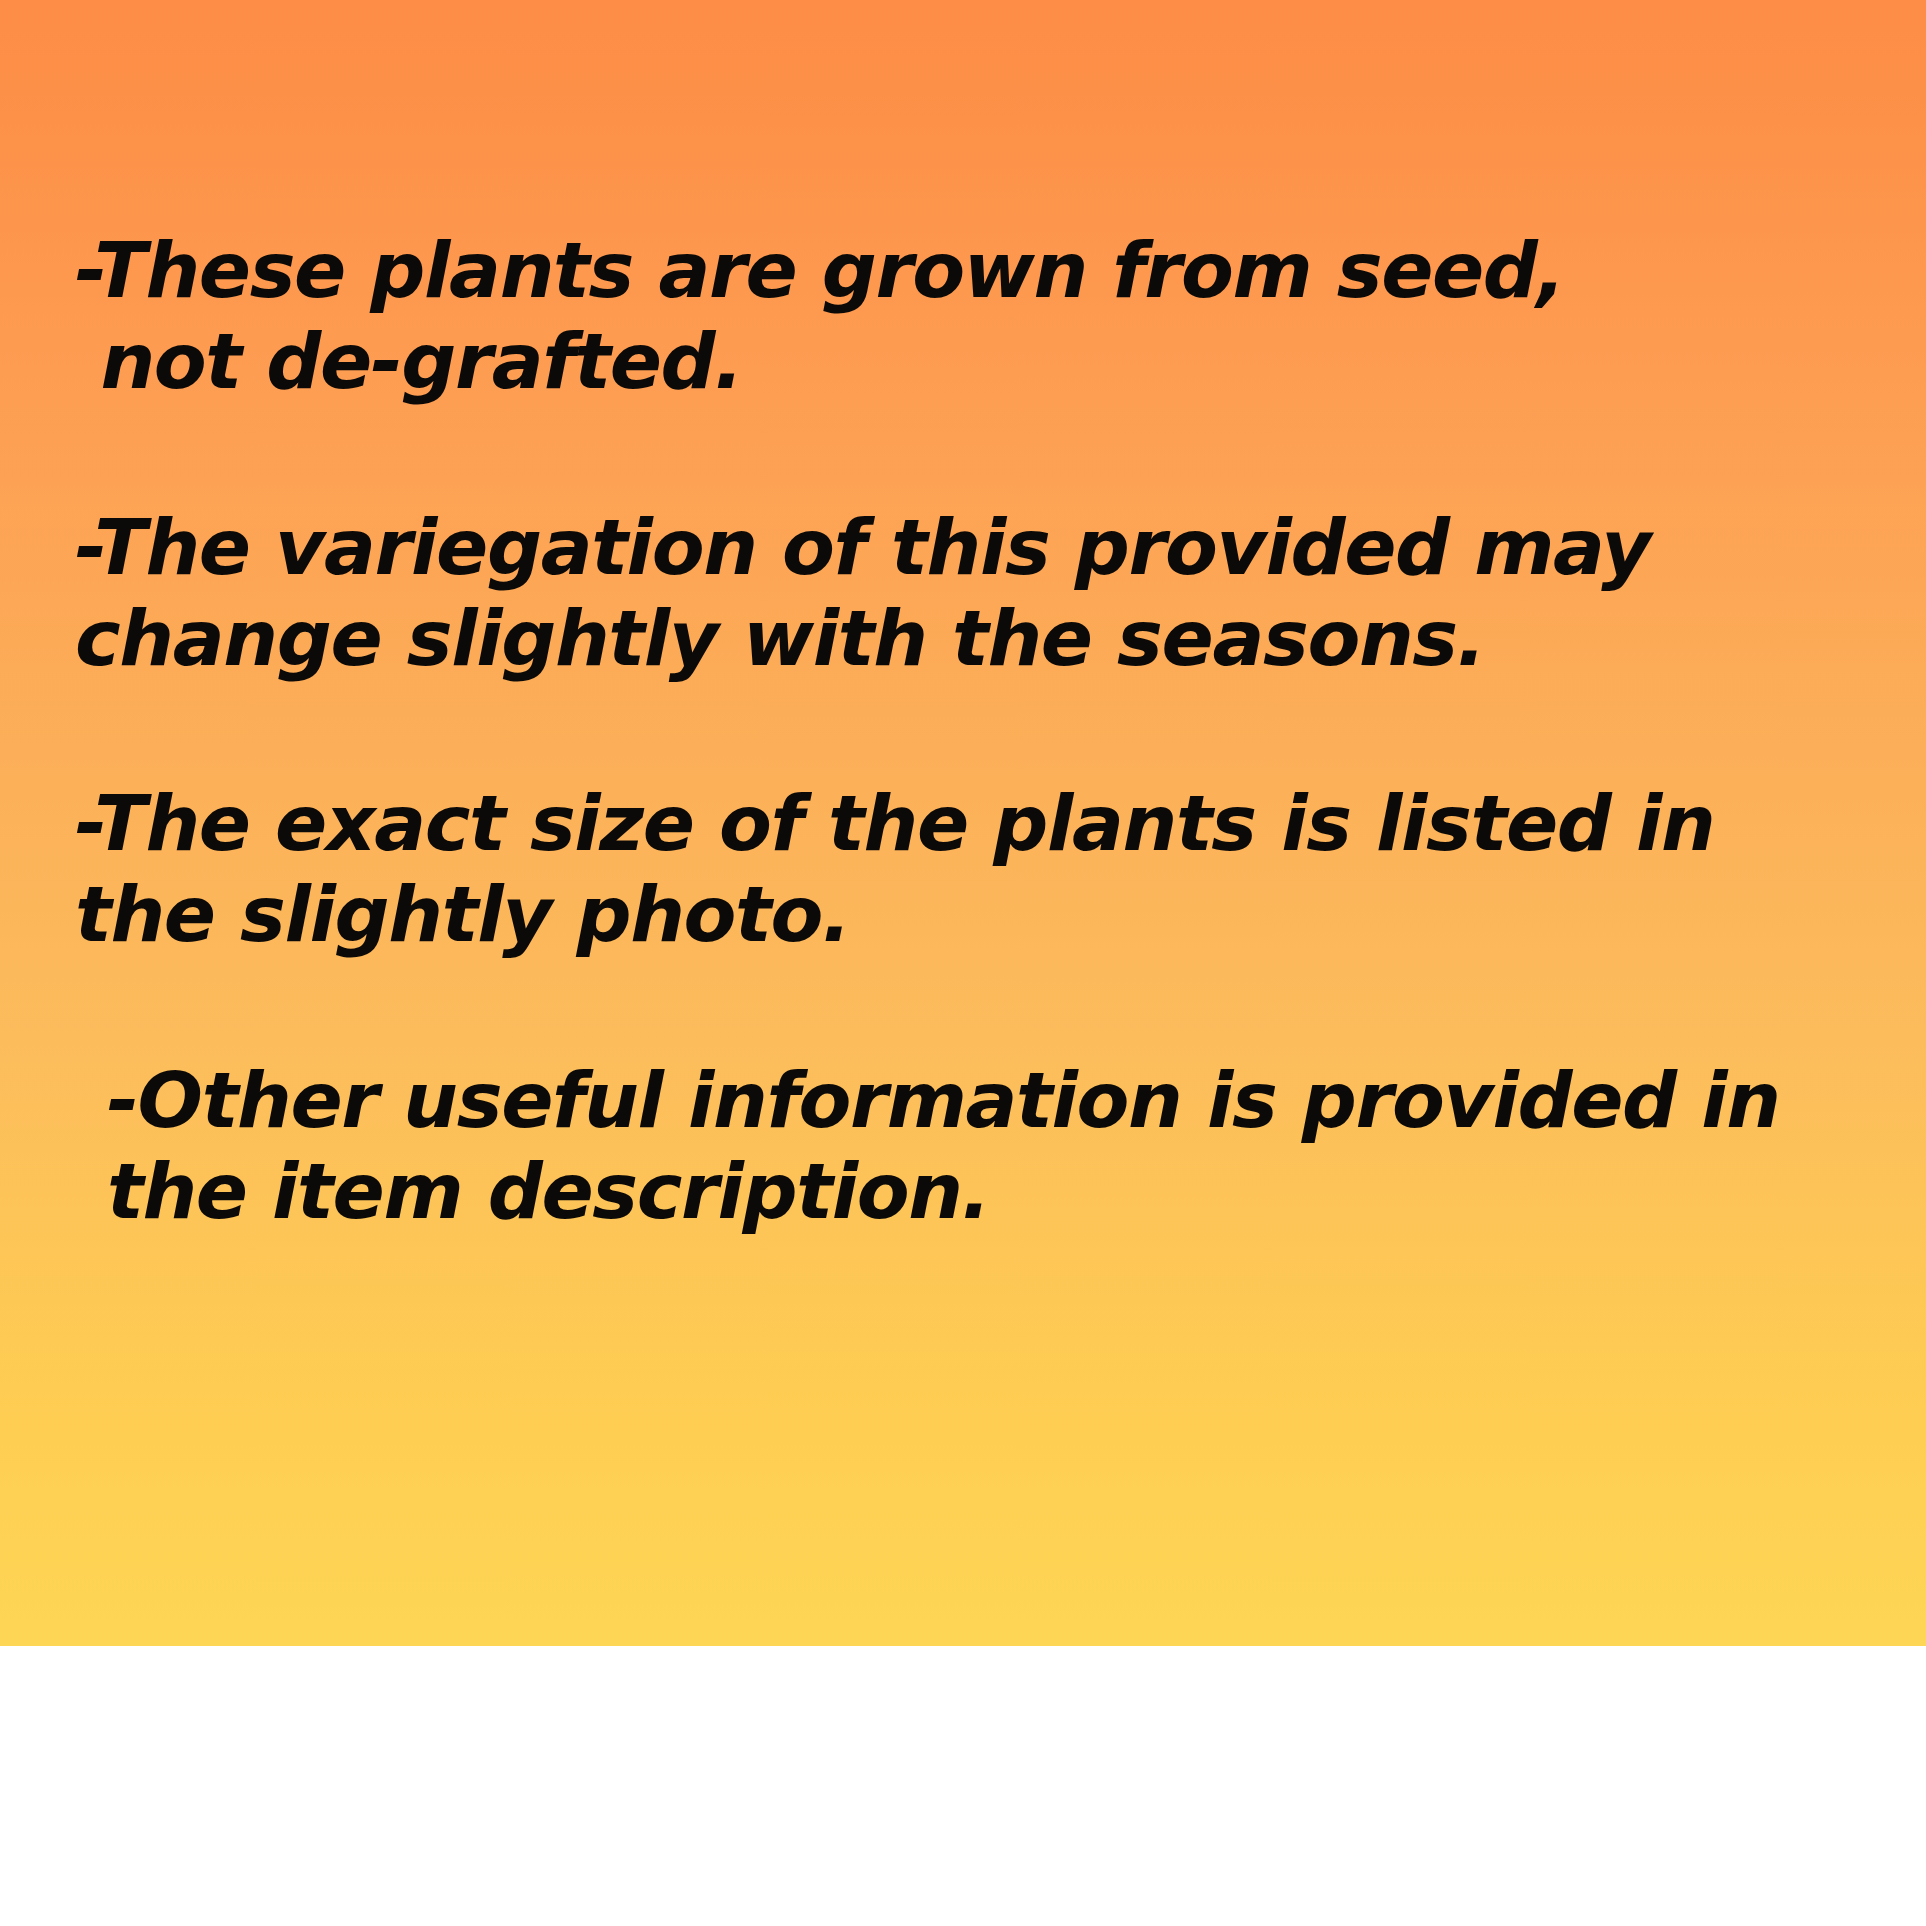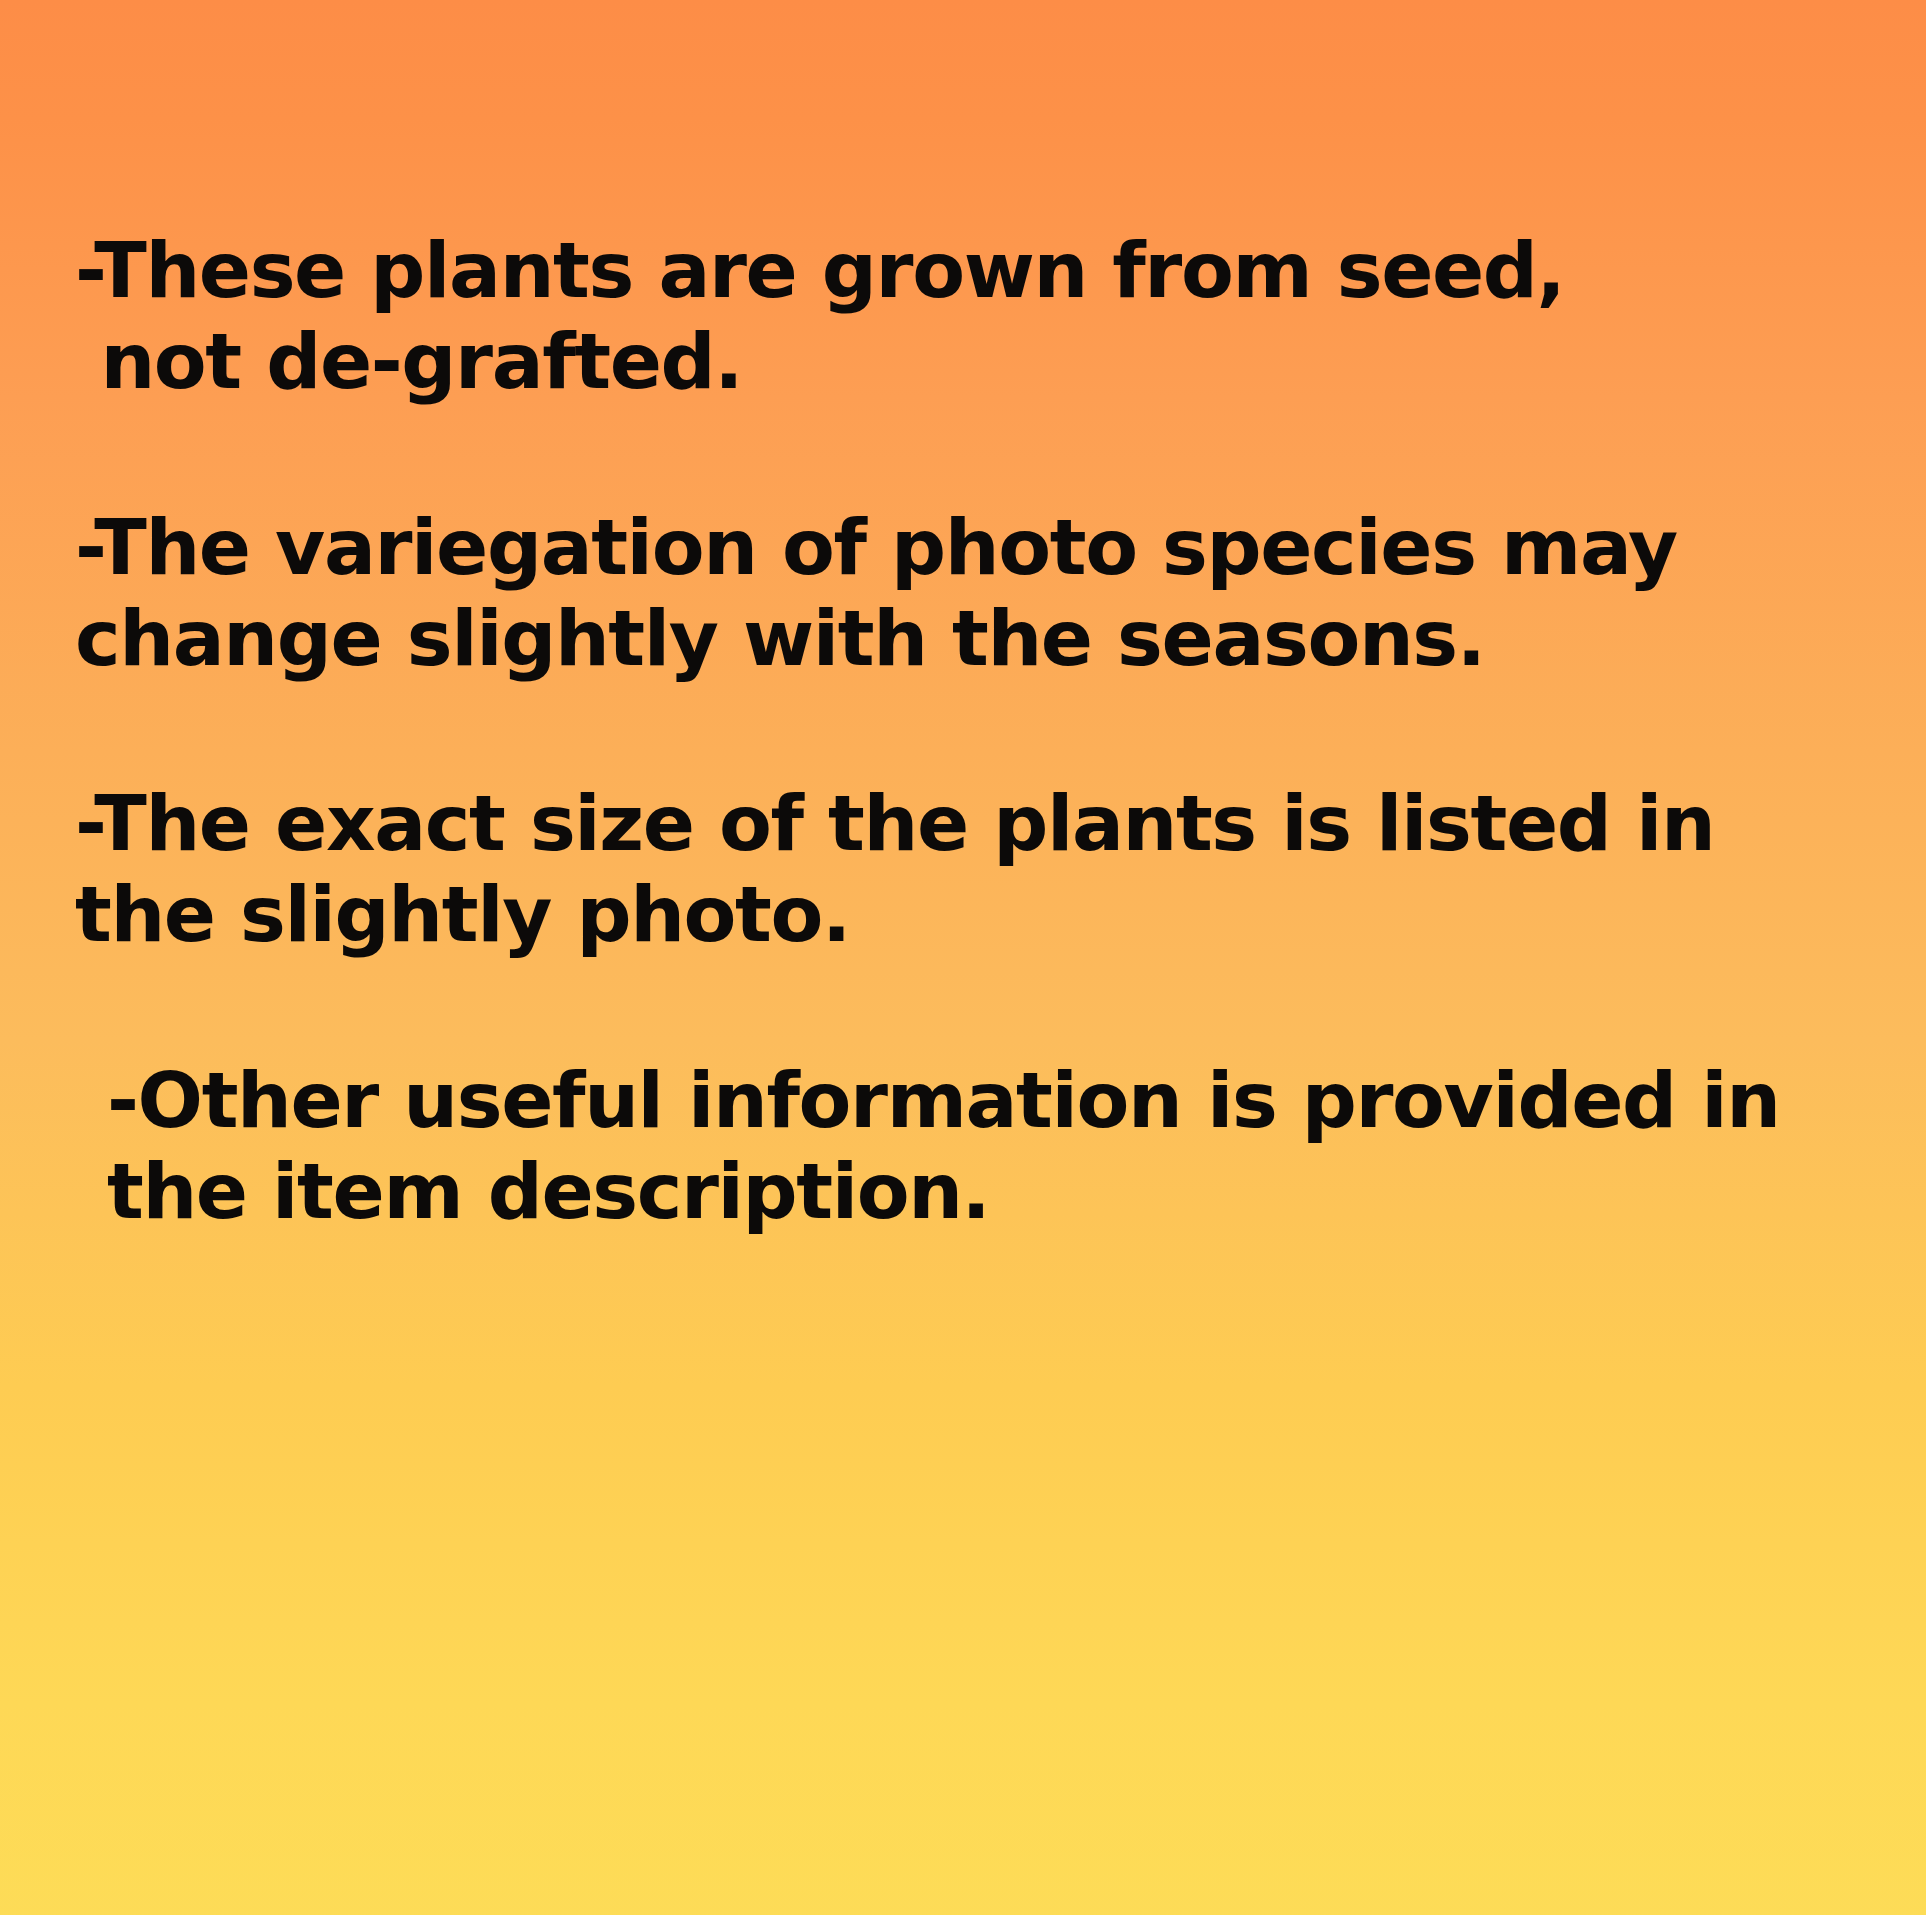--- a/index.html
+++ b/index.html
@@ -11,35 +11,36 @@
     width: 1927px;
     height: 1927px;
     overflow: hidden;
     font-family: "Liberation Sans", sans-serif;
   }
 
   
   #info-card {
     position: relative;
     width: 1927px;
-    height: 1915px;
+    height: 1646px;
     box-sizing: border-box;
     
     background: linear-gradient(
         to bottom,
         #fd8d47 0px,
         #fd9148 119px,
         #fd9e53 396px,
         #fcaf58 752px,
         #fcbc5c 1040px,
         #fecc52 1386px,
         #fed856 1703px,
         #fddc57 1927px
     );
     overflow: hidden;
+    font-style: italic;
   }
 
   
   #bullet-list {
     position: absolute;
     left: 75px;
     top: 226px;
     width: 1822px;
     box-sizing: border-box;
   }
@@ -81,21 +82,21 @@
 </head>
 <body>
 
 <div id="info-card">
 
   <div id="bullet-list">
 
     <p class="bullet-paragraph" id="bullet-paragraph-1">-These plants are grown from seed,
  not de-grafted.</p>
 
-    <p class="bullet-paragraph" id="bullet-paragraph-2">-The variegation of photo species may change slightly with the seasons.</p>
+    <p class="bullet-paragraph" id="bullet-paragraph-2">-The variegation of this provided may change slightly with the seasons.</p>
 
     <p class="bullet-paragraph" id="bullet-paragraph-3">-The exact size of the plants is listed in the slightly photo.</p>
 
     <p class="bullet-paragraph" id="bullet-paragraph-4">-Other useful information is provided in the item description.</p>
 
   </div>
 
   <div id="empty-footer-area"></div>
 
 </div>

